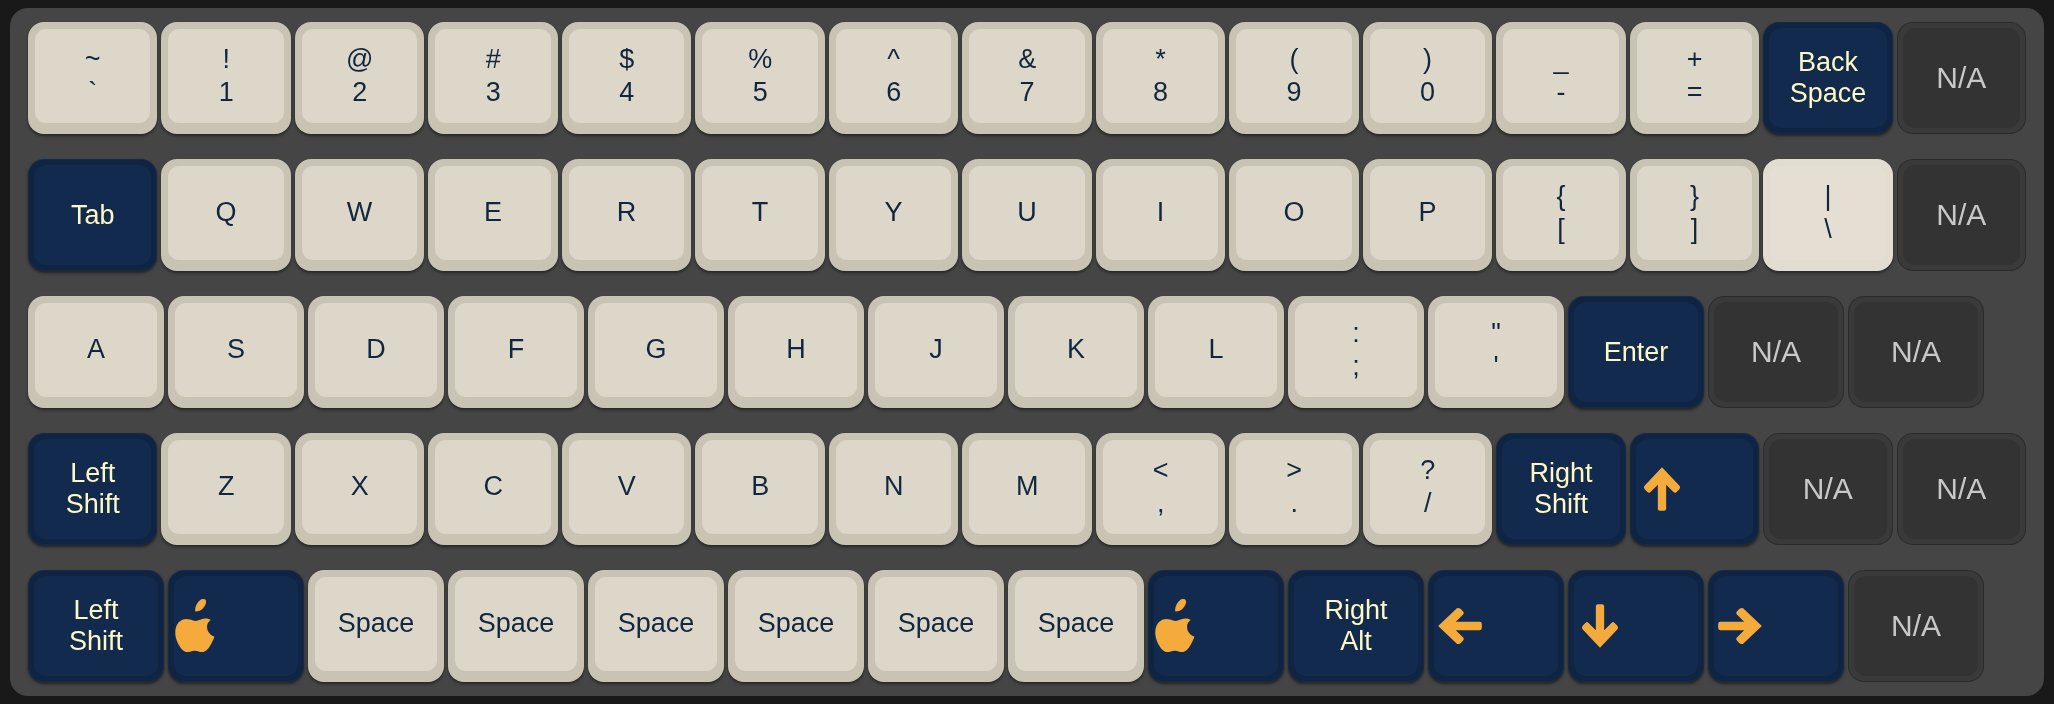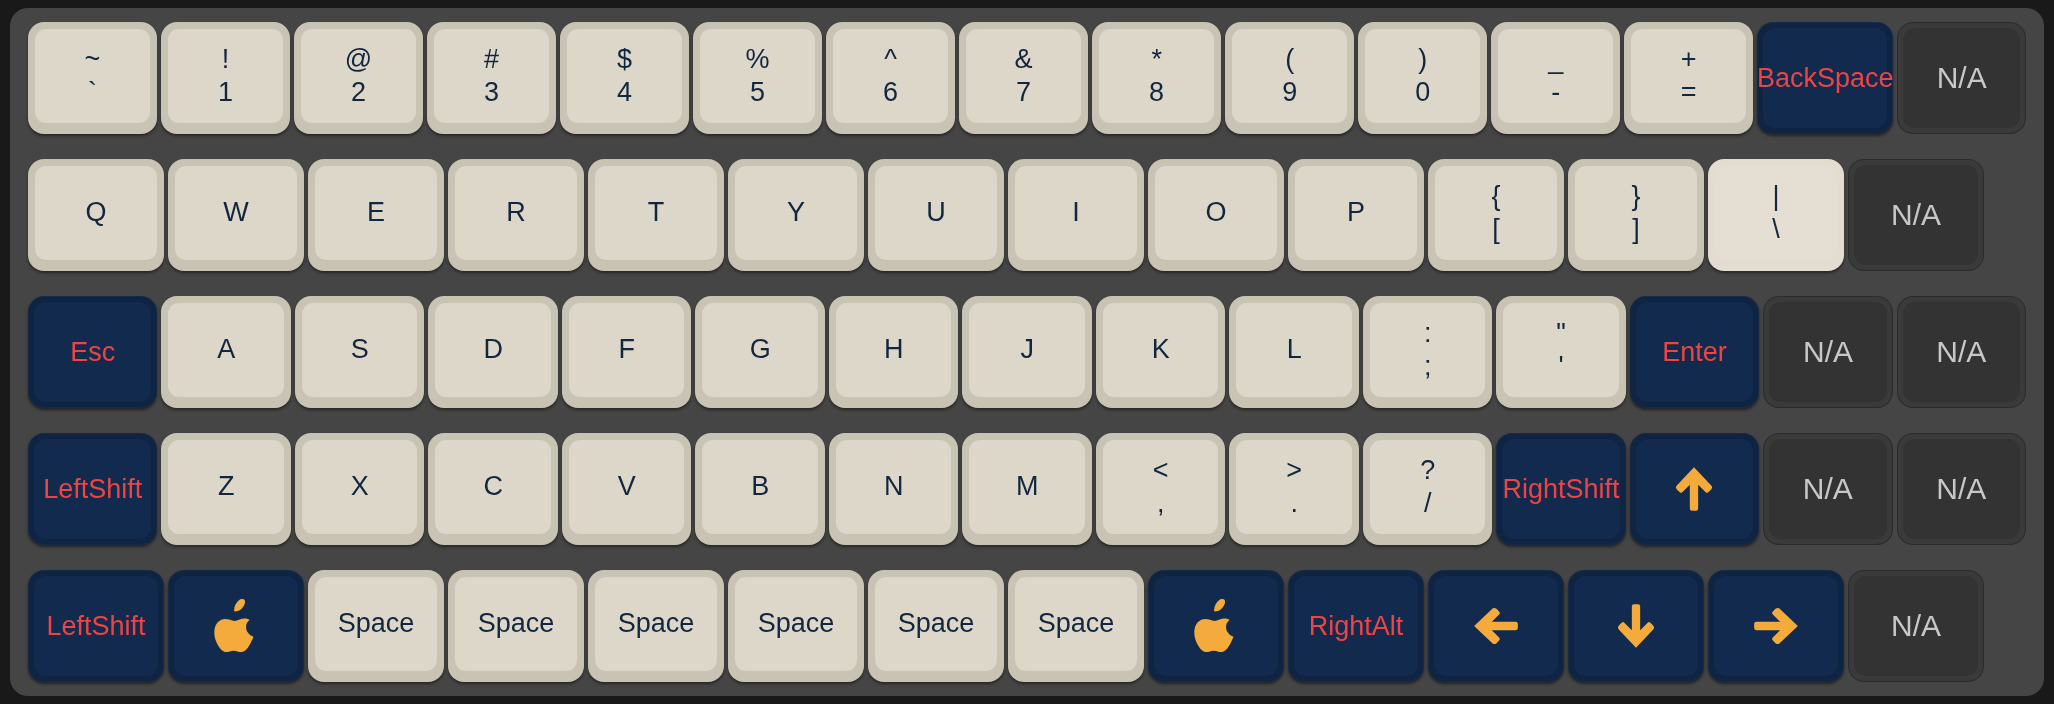--- a/index.html
+++ b/index.html
@@ -79,24 +79,24 @@
     box-shadow: 0 2px 3px rgba(0,0,0,0.5),
                 inset 0 0 0 1px rgba(255,255,255,0.03);
     color: #f5ab3c;
     padding: 6px;
   }
   .key.navy .face {
     width: 100%;
     height: 100%;
     border-radius: 12px;
     background: #112a4d;
-    color: #ef4444;
+    color: #fef9c3;
     display: flex;
-    align-items: center;
     justify-content: center;
+    flex-direction: column;
     line-height: 1.14;
   }
 
   
   .key.disabled {
     background: #3a3a3a;
     box-shadow: inset 0 0 0 1px rgba(0,0,0,0.25);
     padding: 6px;
   }
   .key.disabled .face {
@@ -227,20 +227,25 @@
           <span class="legend-word">Space</span>
         </div>
       </div>
       <div class="key disabled">
         <div class="face">
           <span class="legend-single">N/A</span>
         </div>
       </div>
     </div>
     <div class="key-row">
+      <div class="key navy">
+        <div class="face">
+          <span class="legend-single">Tab</span>
+        </div>
+      </div>
       <div class="key light">
         <div class="face">
           <span class="legend-single">Q</span>
         </div>
       </div>
       <div class="key light">
         <div class="face">
           <span class="legend-single">W</span>
         </div>
       </div>
@@ -302,25 +307,20 @@
           <span class="legend-bottom">\</span>
         </div>
       </div>
       <div class="key disabled">
         <div class="face">
           <span class="legend-single">N/A</span>
         </div>
       </div>
     </div>
     <div class="key-row">
-      <div class="key navy">
-        <div class="face">
-          <span class="legend-single">Esc</span>
-        </div>
-      </div>
       <div class="key light">
         <div class="face">
           <span class="legend-single">A</span>
         </div>
       </div>
       <div class="key light">
         <div class="face">
           <span class="legend-single">S</span>
         </div>
       </div>

